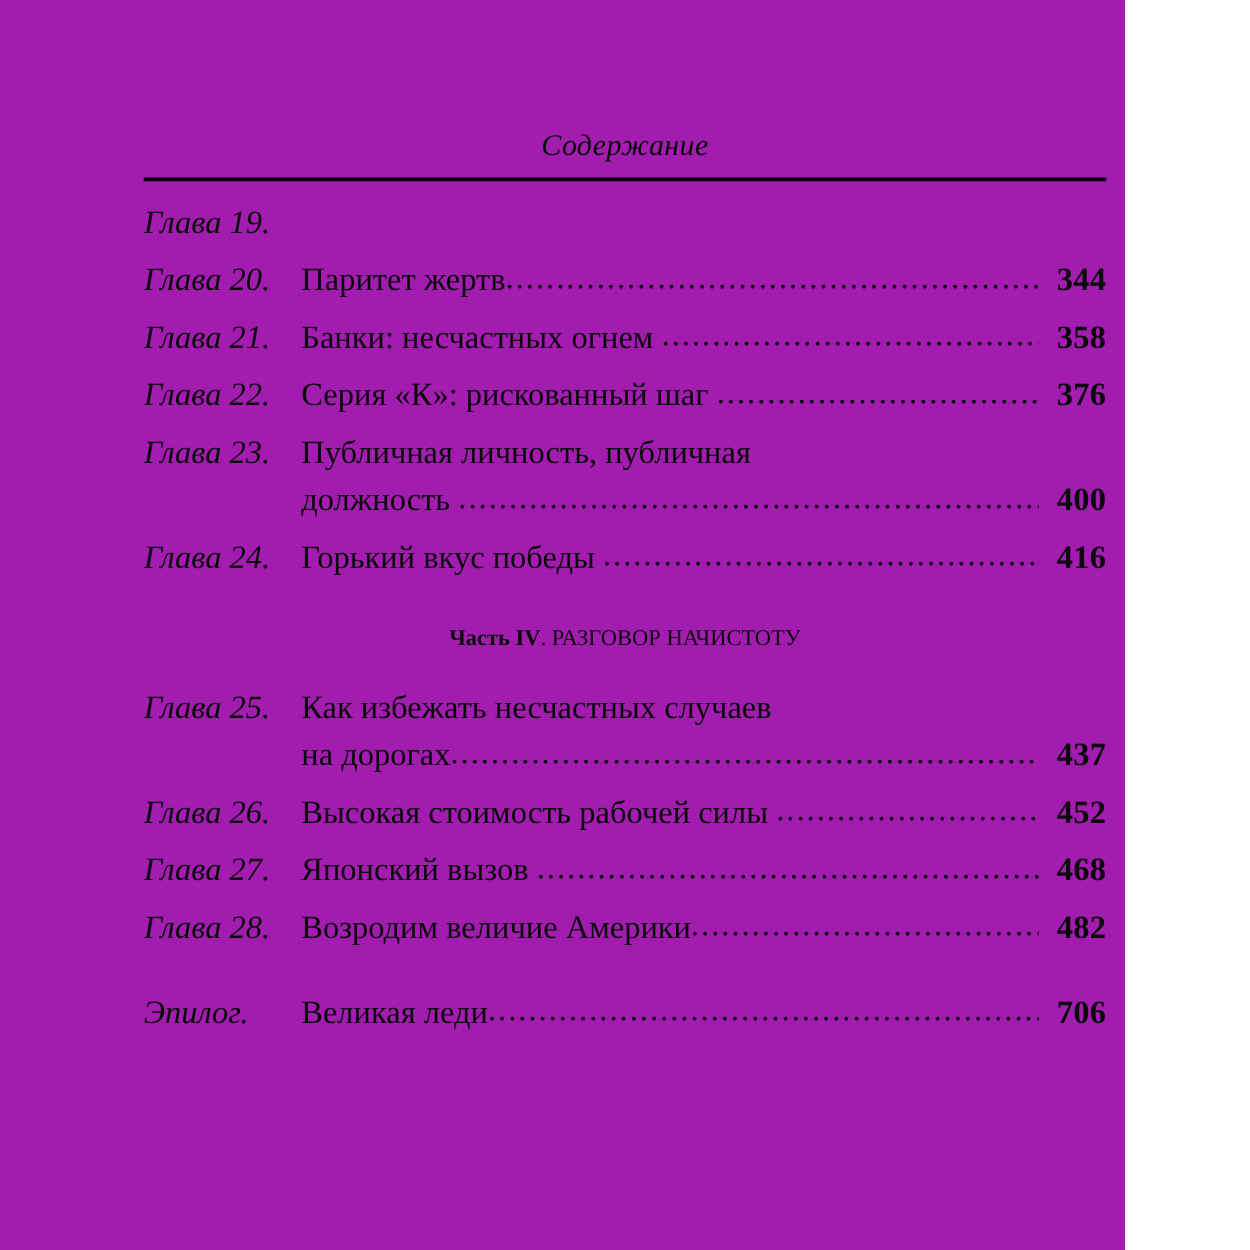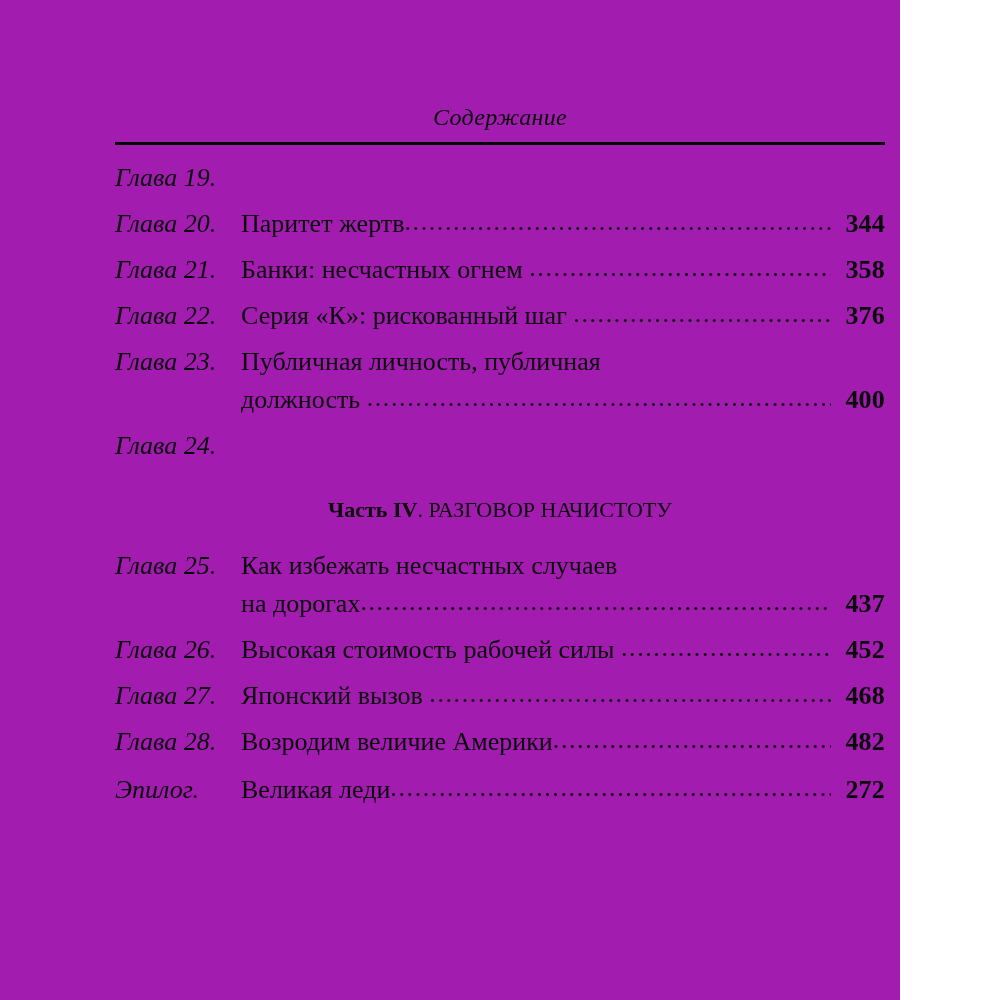--- a/index.html
+++ b/index.html
@@ -110,31 +110,31 @@
     min-width: 54px;
     letter-spacing: 0.2px;
   }
 
   
   .entry-line.continued .leader::before { content: ""; }
 
   
   .part-heading {
     text-align: center;
-    font-size: 22px;
+    font-size: 18px;
     line-height: 38px;
     margin: 26px 0 18px 0;
     white-space: nowrap;
   }
   .part-heading .part-name {
     font-weight: bold;
   }
 
   .gap-before {
-    margin-top: 10px;
+    margin-top: 30px;
   }
 </style>
 </head>
 <body>
 
 <div class="page">
   <div class="content">
 
     <div class="running-head">Содержание</div>
 
@@ -183,20 +183,27 @@
             </div>
             <div class="entry-line">
               <span class="line-title">должность </span>
               <span class="leader"></span>
               <span class="page-num">400</span>
             </div>
           </div>
         </div>
         <div class="toc-entry">
           <div class="entry-label">Глава 24.</div>
+          <div class="entry-body">
+            <div class="entry-line">
+              <span class="line-title">Горький вкус победы </span>
+              <span class="leader"></span>
+              <span class="page-num">416</span>
+            </div>
+          </div>
         </div>
         <div class="part-heading"><span class="part-name">Часть IV</span><span>. </span><span>РАЗГОВОР НАЧИСТОТУ</span></div>
         <div class="toc-entry">
           <div class="entry-label">Глава 25.</div>
           <div class="entry-body">
             <div class="entry-line continued">
               <span class="line-title">Как избежать несчастных случаев</span>
               <span class="leader hidden"></span>
             </div>
             <div class="entry-line">
@@ -235,20 +242,20 @@
               <span class="page-num">482</span>
             </div>
           </div>
         </div>
         <div class="toc-entry gap-before">
           <div class="entry-label">Эпилог.</div>
           <div class="entry-body">
             <div class="entry-line">
               <span class="line-title">Великая леди</span>
               <span class="leader"></span>
-              <span class="page-num">272</span>
+              <span class="page-num">706</span>
             </div>
           </div>
         </div>
       </div>
 
   </div>
 </div>
 
 </body></html>

